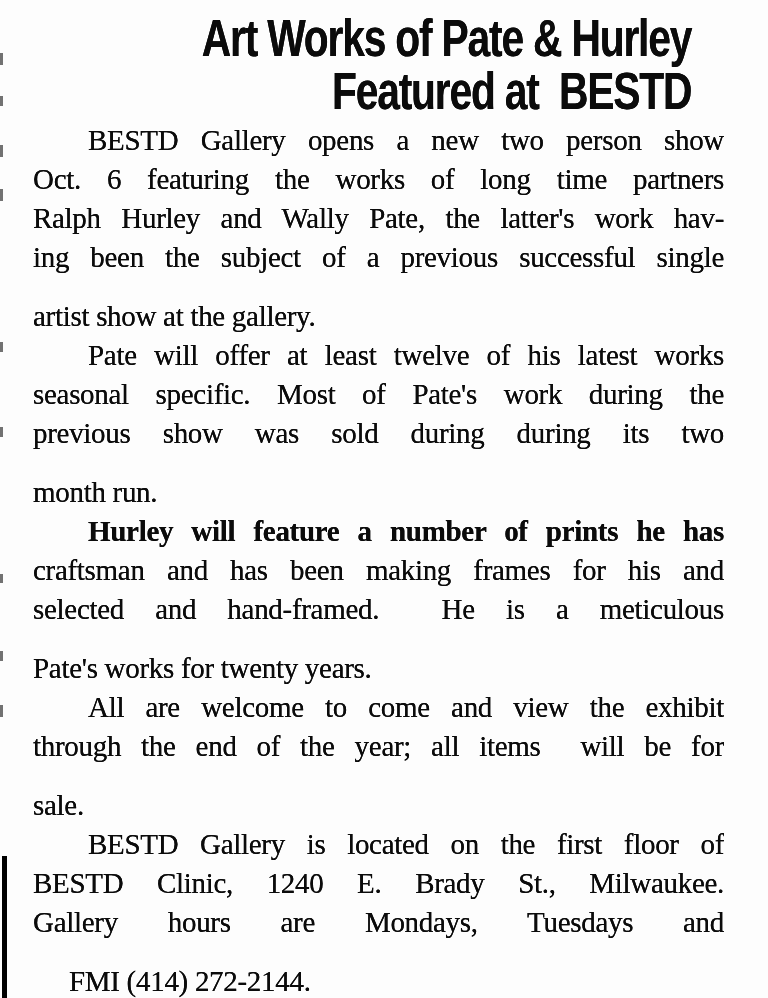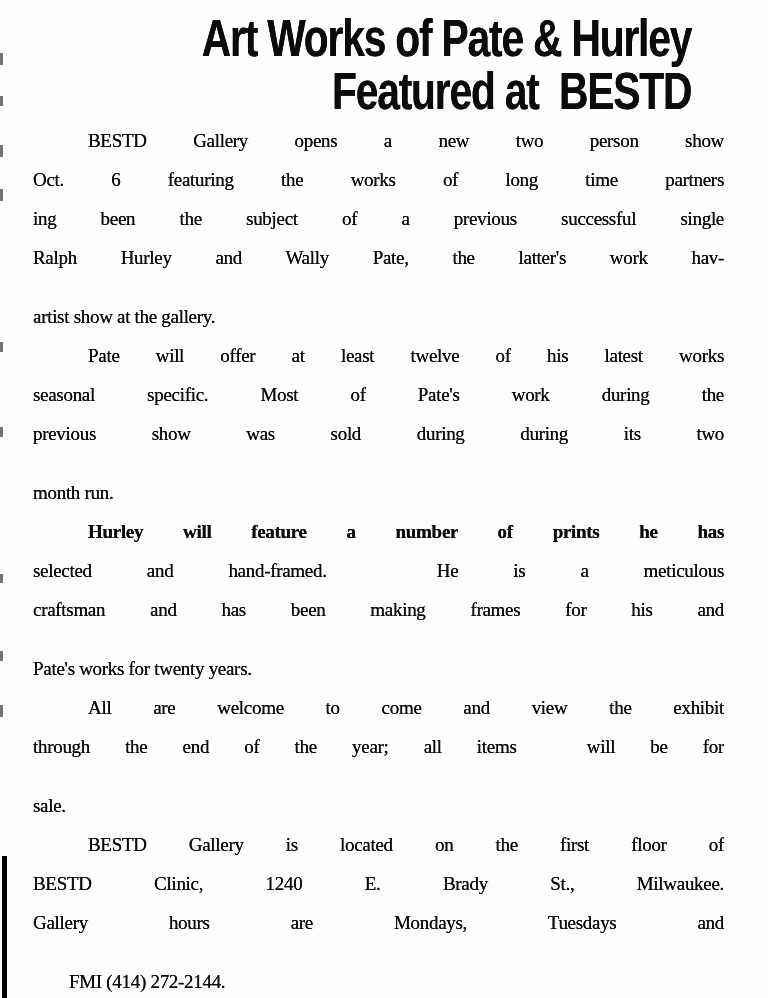--- a/index.html
+++ b/index.html
@@ -37,21 +37,21 @@
     white-space: pre;
   }
   
   .article {
     position: absolute;
     left: 33px;
     top: 121px;
     width: 691px;
   }
   .line {
-    font-size: 19px;
+    font-size: 29px;
     line-height: 39px;
     letter-spacing: -0.3px;
     text-align: justify;
     text-align-last: justify;
     text-shadow: 0 0 0.4px currentColor;
     overflow: hidden;
     height: 39px;
   }
   .line.last {
     text-align-last: left;
@@ -85,30 +85,30 @@
 <div class="page">
 
   <div class="headline">
     <span class="hl-line">Art Works of Pate &amp; Hurley</span>
     <span class="hl-line">Featured at&nbsp; BESTD</span>
   </div>
 
   <div class="article">
       <div class="line" style="text-indent: 55px;">BESTD Gallery opens a new two person show</div>
       <div class="line">Oct. 6 featuring the works of long time partners</div>
+      <div class="line">Ralph Hurley and Wally Pate, the latter's work hav-</div>
       <div class="line">ing been the subject of a previous successful single</div>
-      <div class="line">Ralph Hurley and Wally Pate, the latter's work hav-</div>
       <div class="line last">artist show at the gallery.</div>
       <div class="line" style="text-indent: 55px;">Pate will offer at least twelve of his latest works</div>
       <div class="line">seasonal specific. Most of Pate's work during the</div>
       <div class="line">previous show was sold during during its two</div>
       <div class="line last">month run.</div>
       <div class="line" style="text-indent: 55px; font-weight: bold;">Hurley will feature a number of prints he has</div>
+      <div class="line">craftsman and has been making frames for his and</div>
       <div class="line">selected and hand-framed.&nbsp; He is a meticulous</div>
-      <div class="line">craftsman and has been making frames for his and</div>
       <div class="line last">Pate's works for twenty years.</div>
       <div class="line" style="text-indent: 55px;">All are welcome to come and view the exhibit</div>
       <div class="line">through the end of the year; all items&nbsp; will be for</div>
       <div class="line last">sale.</div>
       <div class="line" style="text-indent: 55px;">BESTD Gallery is located on the first floor of</div>
       <div class="line">BESTD Clinic, 1240 E. Brady St., Milwaukee.</div>
       <div class="line">Gallery hours are Mondays, Tuesdays and</div>
       <div class="line last" style="text-indent: 36px;">FMI (414) 272-2144.</div>
     </div>
 

